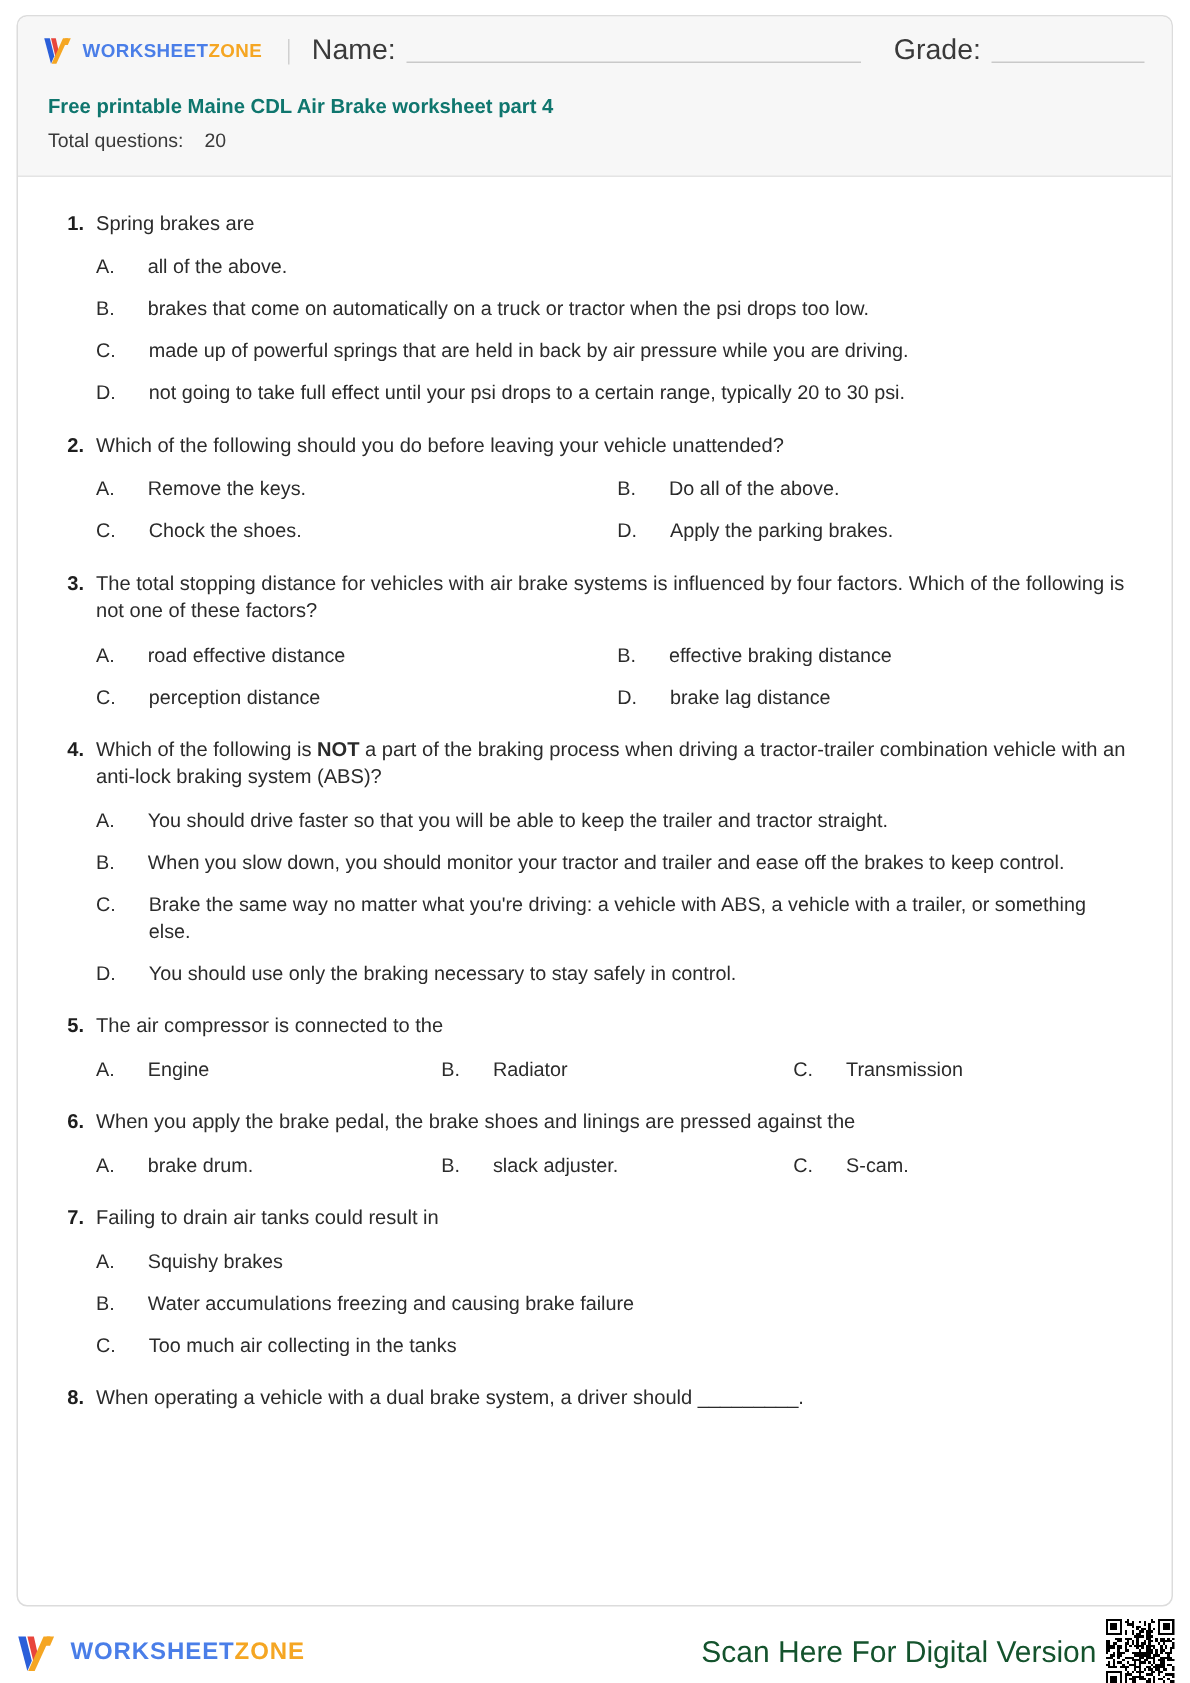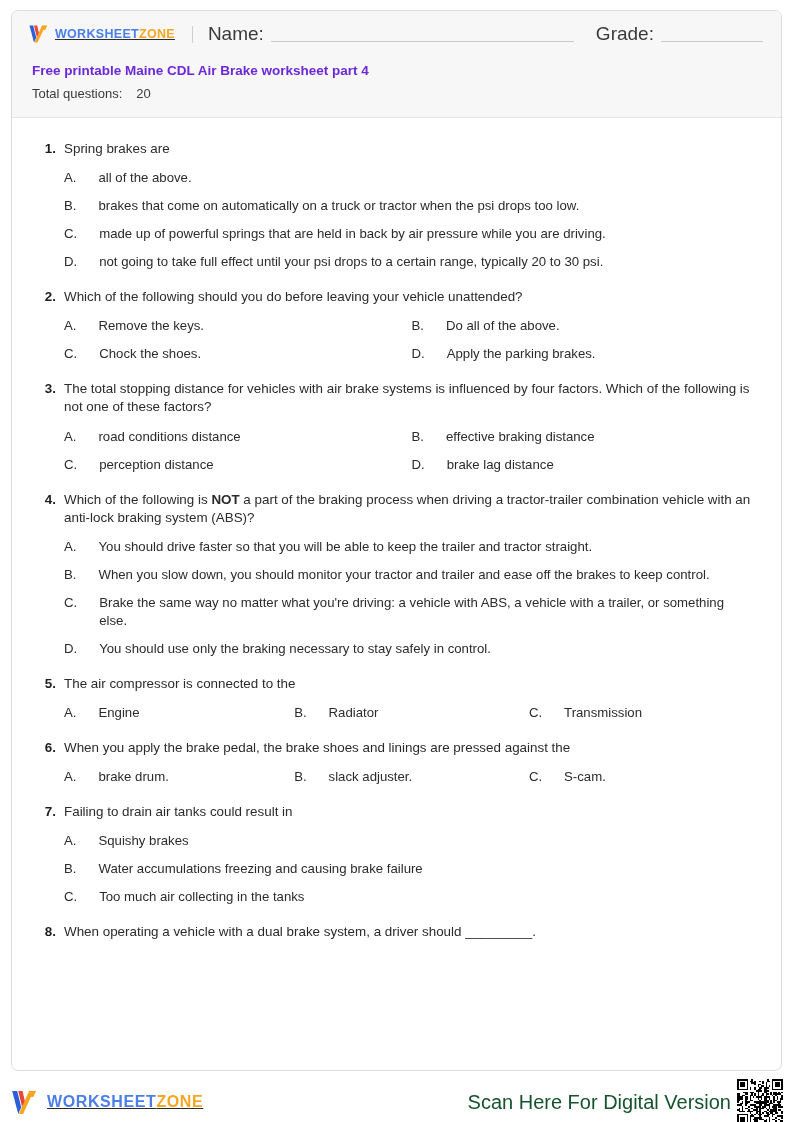--- a/index.html
+++ b/index.html
@@ -42,21 +42,21 @@
 
   .identity-row {
     display: flex;
     align-items: center;
     height: 46px;
     padding: 0 18px 0 16px;
     box-sizing: border-box;
   }
 
   
-  .logo-wrap { display: flex; align-items: center; text-decoration: underline; }
+  .logo-wrap { display: flex; align-items: center; }
   .logo-mark { display: block; }
   .logo-text {
     font-weight: bold;
     letter-spacing: 0.3px;
     margin-left: 5px;
     font-size: 12.5px;
   }
   .logo-text .w-part { color: #4a7ee8; }
   .logo-text .z-part { color: #f5a623; }
 
@@ -80,21 +80,21 @@
   .name-line { width: 303px; }
   .grade-line { width: 180px; flex: 1; }
   .grade-label { margin-left: 22px; }
 
   .title-block {
     padding: 6px 18px 0 20px;
   }
   .sheet-title {
     font-size: 13.5px;
     font-weight: bold;
-    color: #6d28d9;
+    color: #0f766e;
     margin: 0 0 6px 0;
     line-height: 1.25;
   }
   .total-row {
     font-size: 13px;
     color: #3a3a3a;
     display: flex;
     align-items: flex-end;
   }
   .total-value { margin-left: 14px; }
@@ -290,21 +290,21 @@
       </div>
       <div class="question">
         <div class="q-head">
           <span class="q-num">3.</span>
           <span class="q-text">The total stopping distance for vehicles with air brake systems is influenced by four factors. Which of the following is not one of these factors?</span>
         </div>
         <div class="options cols-2">
           <div class="opt-row">
             <div class="option">
               <span class="opt-letter">A.</span>
-              <span class="opt-text">road conditions distance</span>
+              <span class="opt-text">road effective distance</span>
             </div>
             <div class="option">
               <span class="opt-letter">B.</span>
               <span class="opt-text">effective braking distance</span>
             </div>
           </div>
           <div class="opt-row">
             <div class="option">
               <span class="opt-letter">C.</span>
               <span class="opt-text">perception distance</span>

